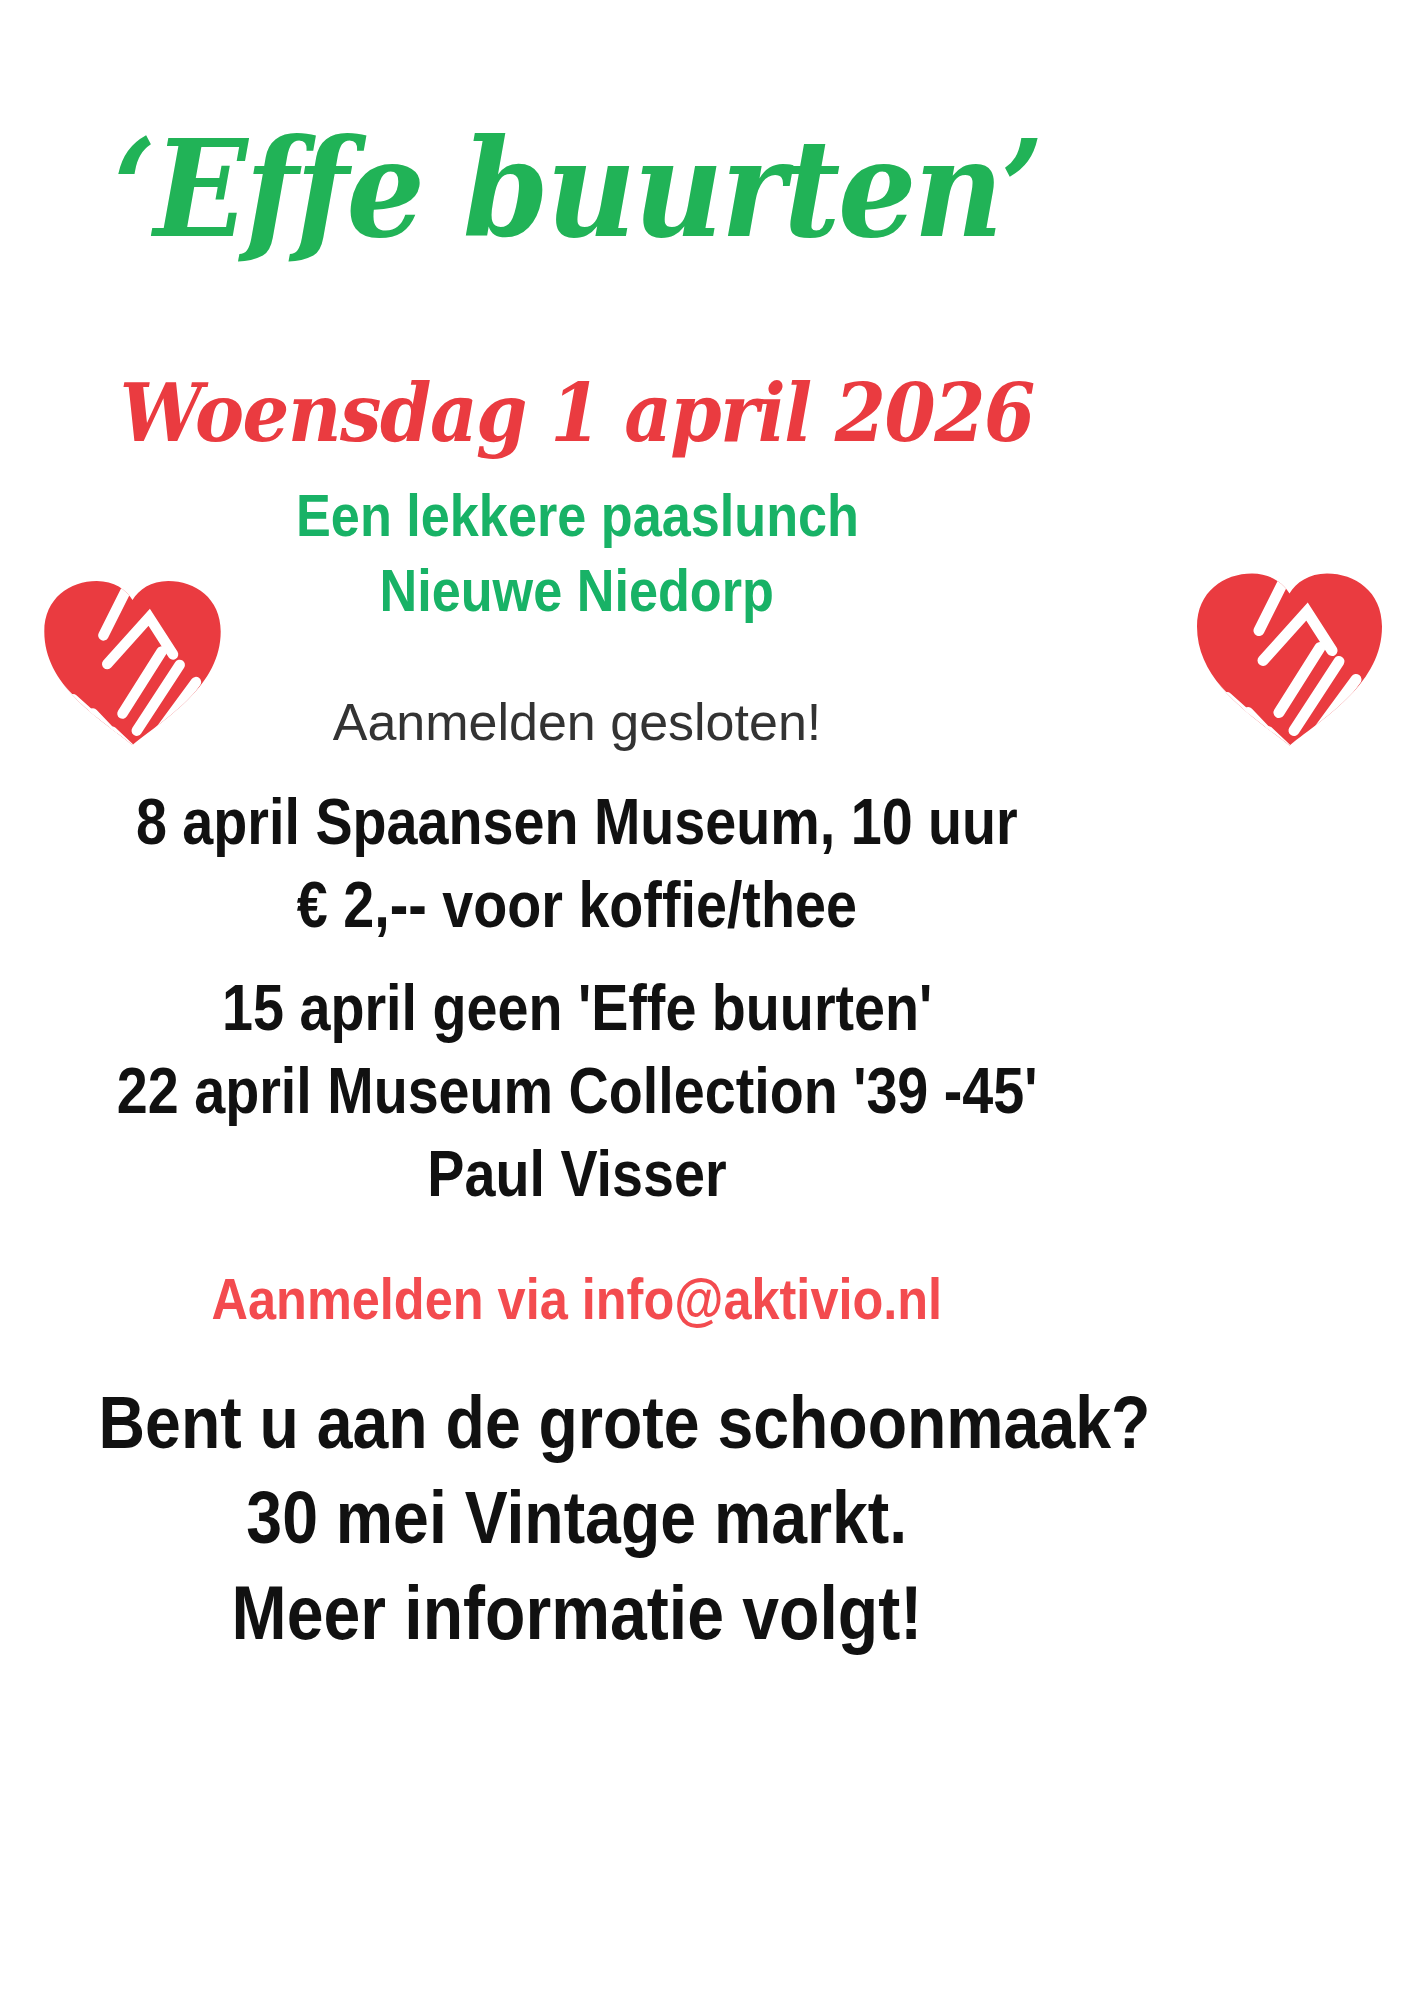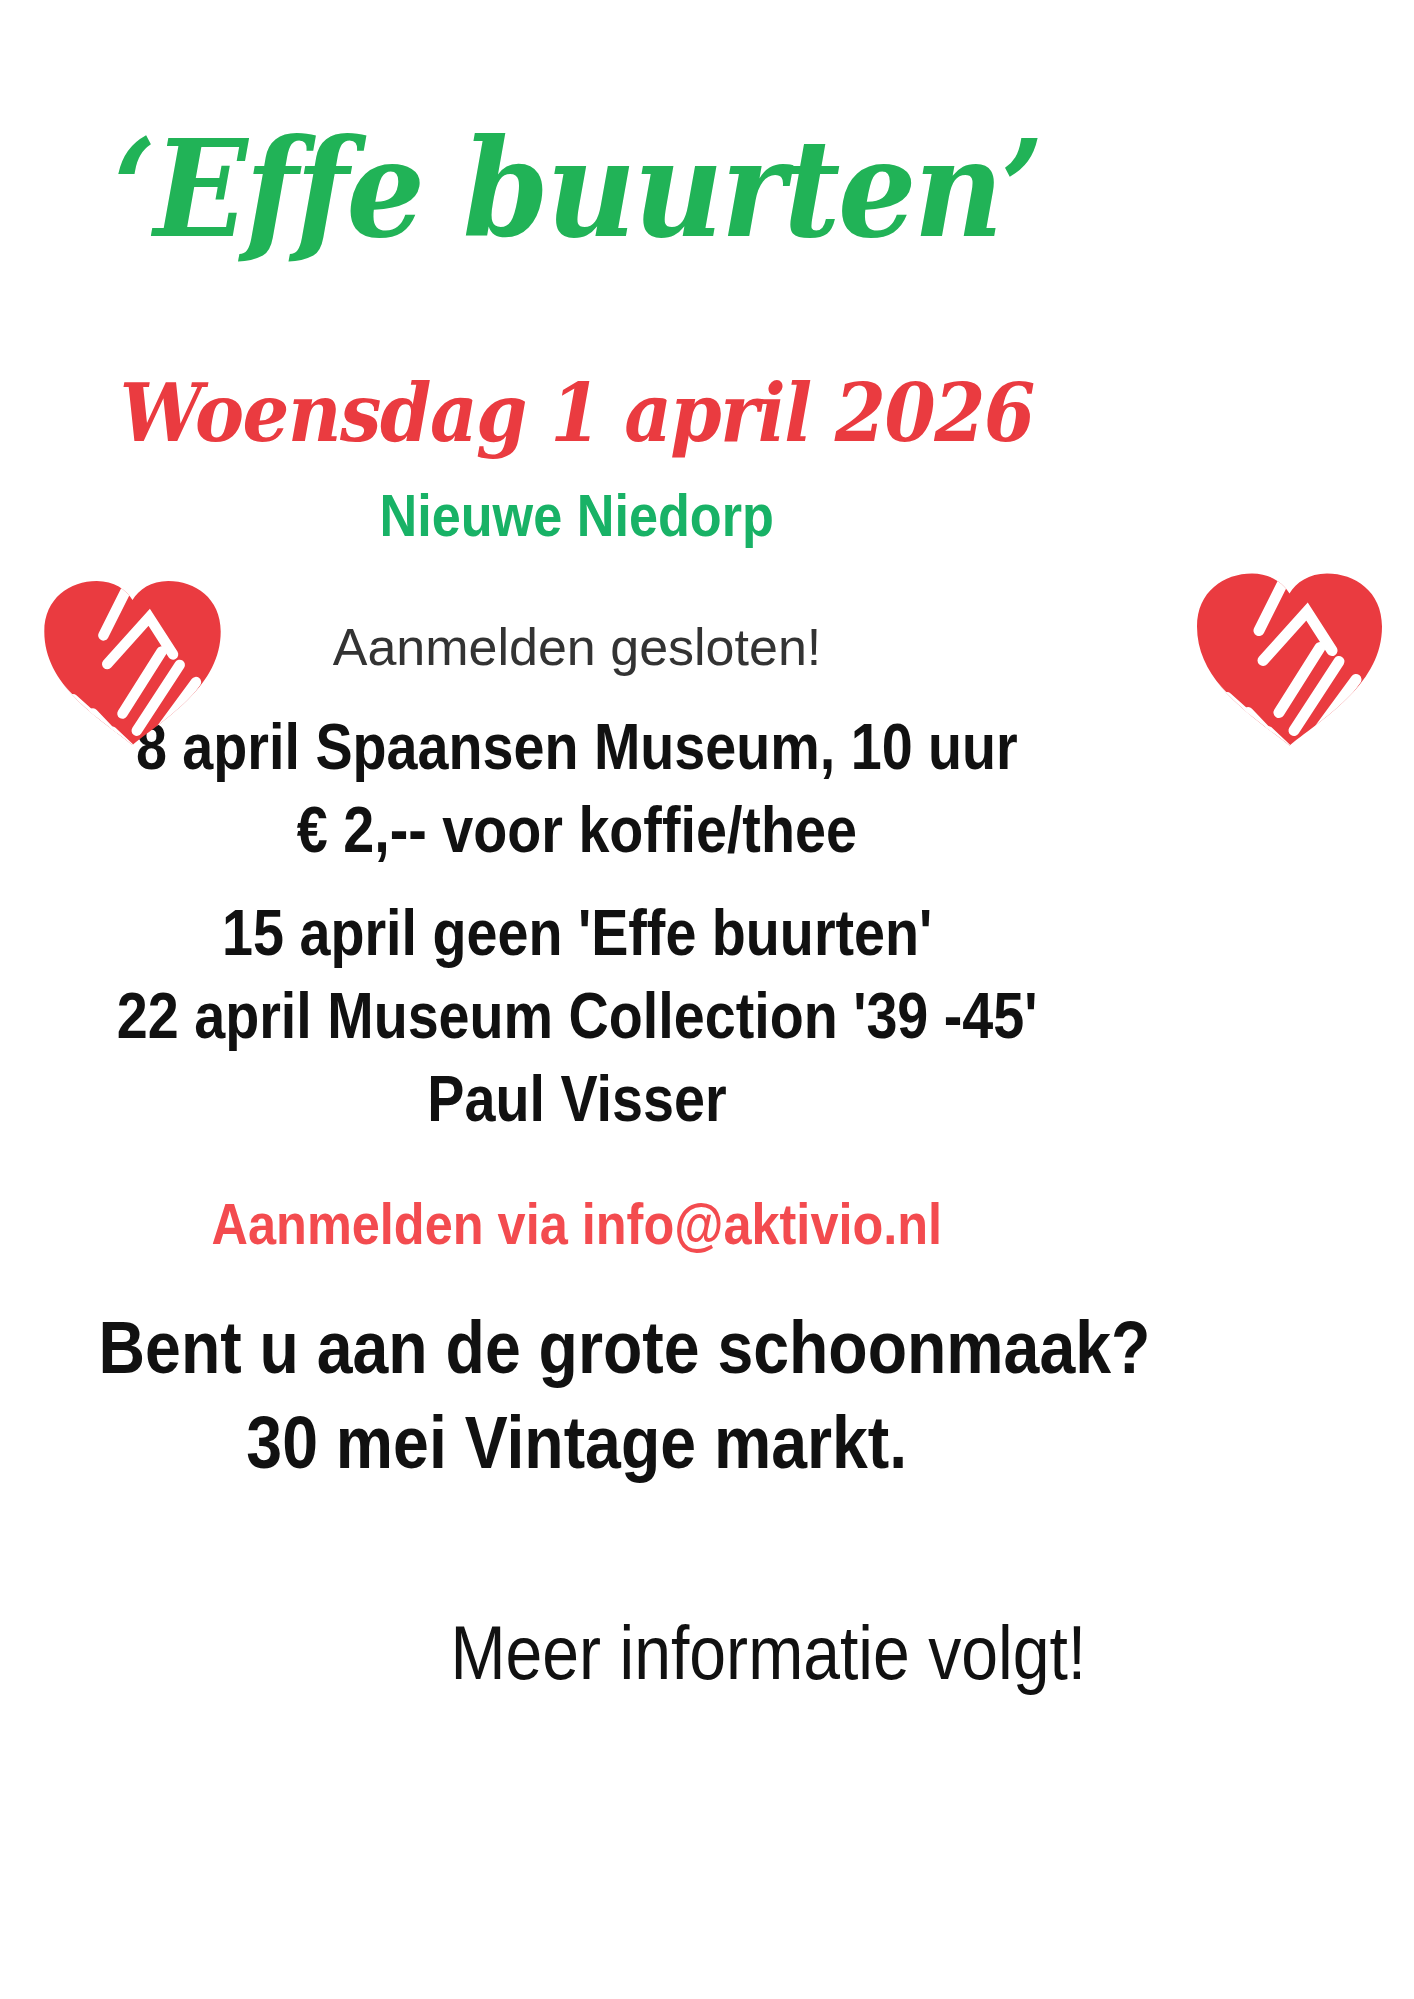--- a/index.html
+++ b/index.html
@@ -27,38 +27,39 @@
   .eventblock { margin-top:0; font-weight:700; color:var(--green-text); font-size:60px; line-height:75px; }
   .status  { margin-top:55px; font-weight:400; color:var(--gray); font-size:52px; line-height:78px; }
 
   .agenda  { font-weight:700; color:var(--black); font-size:64px; line-height:83px; }
   .agenda-p1 { margin-top:20px; }
   .agenda-p2 { margin-top:20px; }
 
   .signup  { margin-top:42px; font-weight:700; color:var(--red-signup); font-size:58px; line-height:81px; }
   .welcome { margin-top:28px; font-weight:700; color:var(--green-welcome); font-size:62px; line-height:81px; }
   .announce{ margin-top:36px; font-weight:700; color:var(--black); font-size:74px; line-height:95px; }
-  .footer  { margin-top:115px; font-weight:400; color:var(--black); font-size:76px; line-height:95px;text-align:right; }
+  .footer  { font-weight:700; color:var(--black); font-size:76px; line-height:95px; }
 
   .heart { position:absolute; }
   .heart-left  { left:30px;  top:566px; }
   .heart-right { left:1182px; top:560px; }
 </style>
 </head>
 <body>
 
 <div class="page">
 
   <div class="content">
 
     <div class="line title script"><span class="cond">‘Effe buurten’</span></div>
 
     <div class="line date script"><span class="cond">Woensdag 1 april 2026</span></div>
 
     <div class="eventblock">
+      <span class="line"><span class="cond">Een lekkere paaslunch</span></span>
       <span class="line"><span class="cond">Nieuwe Niedorp</span></span>
     </div>
 
     <div class="line status">Aanmelden gesloten!</div>
 
     <div class="agenda agenda-p1">
       <span class="line"><span class="cond">8 april Spaansen Museum, 10 uur</span></span>
       <span class="line"><span class="cond">€ 2,-- voor koffie/thee</span></span>
     </div>
 

